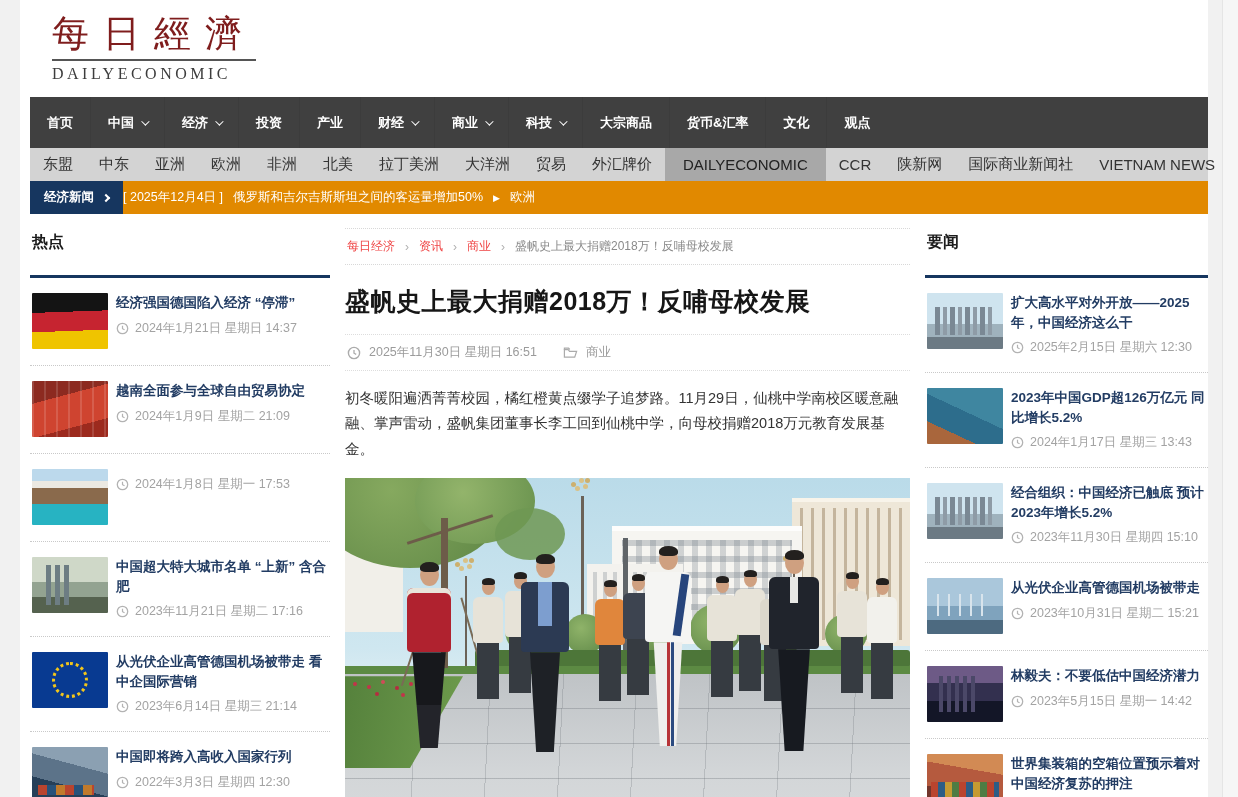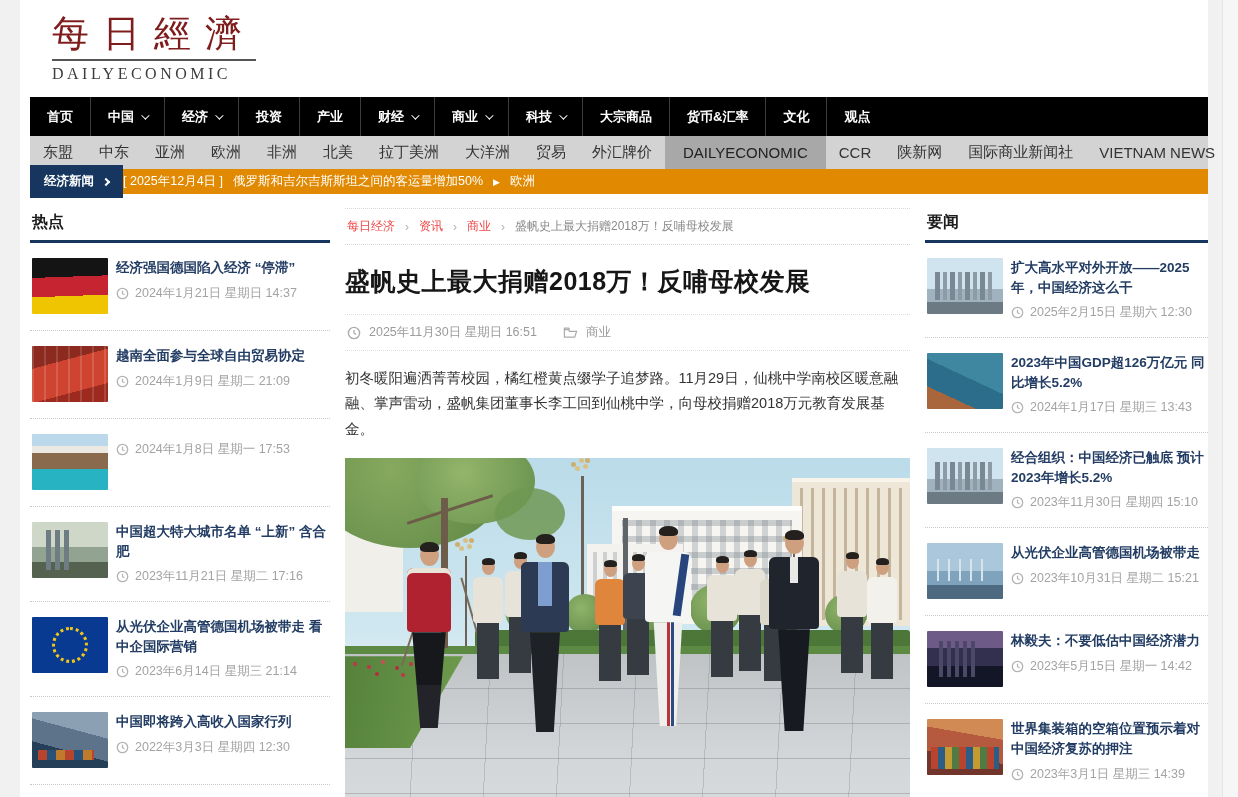--- a/index.html
+++ b/index.html
@@ -15,54 +15,54 @@
 
   
   .logo-area { padding:14px 0 12px 32px; height:97px; }
   .logo-cn { font-family:"Liberation Serif","DejaVu Serif",serif; font-size:37px;
     color:#7f1d1d; letter-spacing:14px; line-height:1.1; display:inline-block;
     border-bottom:2px solid #555; padding-bottom:4px; }
   .logo-en { font-family:"Liberation Serif","DejaVu Serif",serif; font-size:16px;
     color:#3d3d3d; letter-spacing:3.5px; margin-top:4px; }
 
   
-  .nav1 { display:flex; background:#000000; height:39px; margin:0 0 0 10px; align-items:stretch; }
+  .nav1 { display:flex; background:#404040; height:51px; margin:0 0 0 10px; align-items:stretch; }
   .nav1 a { display:flex; align-items:center; padding:0 17px; color:#fff; font-size:13px;
     font-weight:bold; text-decoration:none; border-left:1px solid #3c3c3c; white-space:nowrap; }
   .nav1 a:first-child { border-left:none; }
   .caret { display:inline-block; width:6px; height:6px; border-right:1.5px solid #fff;
     border-bottom:1.5px solid #fff; transform:rotate(45deg) translateY(-2px); margin-left:7px; }
 
   
   .nav2 { display:flex; background:#d3d3d3; height:33px; margin-left:10px; align-items:stretch; }
   .nav2 a { display:flex; align-items:center; padding:0 13px; color:#333; font-size:15px;
     text-decoration:none; white-space:nowrap; }
   .nav2 a.active { background:#a8a8a8; color:#222; padding:0 18px; }
 
   
-  .ticker { display:flex; background:#e18900; height:25px; margin-left:10px; align-items:center; position:relative; }
+  .ticker { display:flex; background:#e18900; height:33px; margin-left:10px; align-items:center; position:relative; }
   .ticker-label { background:#16365f; color:#fff; font-size:12.5px; font-weight:bold;
     height:33px; display:flex; align-items:center; padding:0 14px; gap:9px; flex:0 0 auto; }
   .tick-chev { display:inline-block; width:6px; height:6px; border-right:2px solid #fff;
     border-top:2px solid #fff; transform:rotate(45deg); }
   .ticker-msg { color:#fff; font-size:12.5px; display:flex; align-items:center; gap:10px; cursor:pointer; }
   .tick-arrow { font-size:9px; color:#fff; }
   .search-box { position:absolute; right:3px; top:4px; }
   .search-box input { width:168px; height:25px; border:none; font-size:12px; padding:0 8px;
     font-family:inherit; color:#333; outline:none; }
   .search-box input::placeholder { color:#9a9a9a; }
 
   
   .main { display:flex; padding:10px 0 0 10px; gap:15px; }
   .col-left { width:300px; flex:0 0 auto; }
   .col-mid  { width:565px; flex:0 0 auto; }
   .col-right{ width:283px; flex:0 0 auto; }
 
   .sec-head { display:flex; align-items:center; gap:7px; font-size:16px; font-weight:bold;
-    color:#1c1c1c; padding:8px 0 7px 2px; border-bottom:3px solid #16365f; }
+    color:#1c1c1c; padding:8px 0 22px 2px; border-bottom:3px solid #16365f; }
 
   .news-item { display:flex; gap:8px; padding:15px 2px 16px 2px; border-bottom:1px dotted #c9c9c9;
     text-decoration:none; cursor:pointer; }
   .thumb { width:76px; height:56px; flex:0 0 auto; position:relative; overflow:hidden; border-radius:1px; }
   .ni-body { flex:1; min-width:0; }
   .ni-title { display:block; font-size:13.5px; font-weight:bold; color:#223c63; line-height:1.45; }
   .ni-meta { display:flex; align-items:center; gap:6px; margin-top:7px; color:#a3a3a3; font-size:12.5px; }
 
   
   .th-german { background:linear-gradient(178deg,#141414 0 34%,#c62430 34% 67%,#efc400 67%); }

